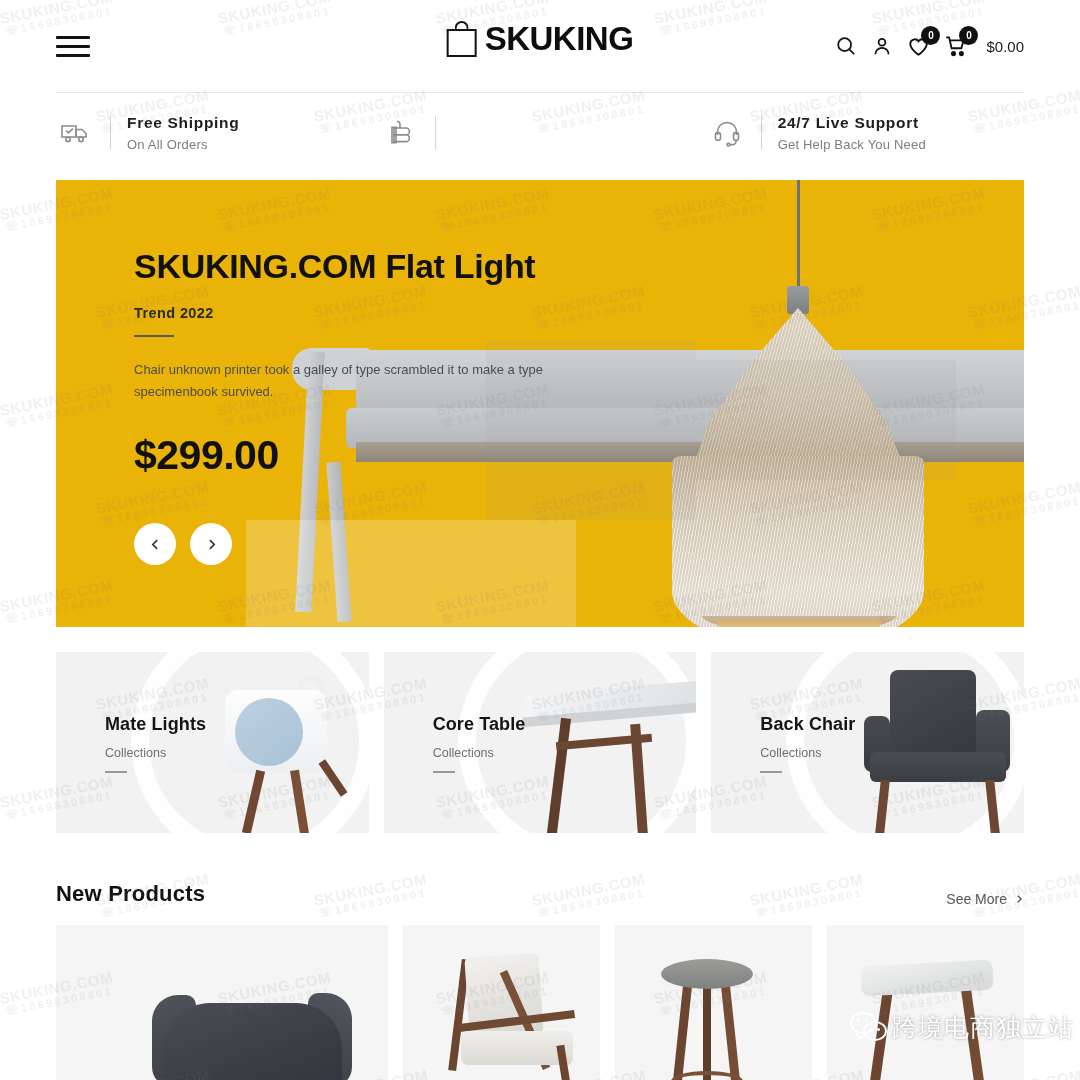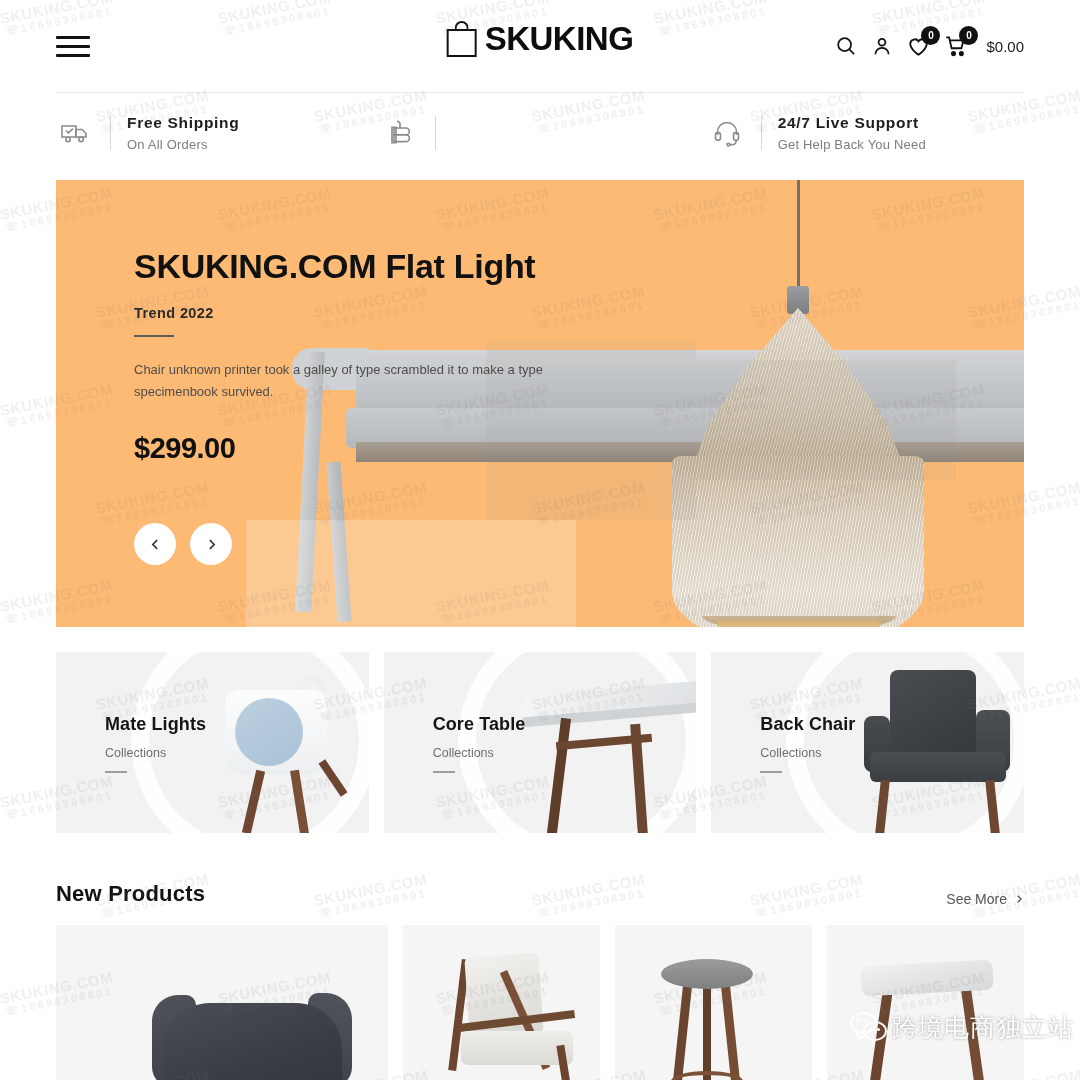--- a/index.html
+++ b/index.html
@@ -84,31 +84,31 @@
   .feat-txt .t1 {
     font-size:15.5px; font-weight:700; color:#1d1d1d; letter-spacing:0.7px;
   }
   .feat-txt .t2 { font-size:13px; color:#7d7d7d; margin-top:5px; letter-spacing:0.2px; }
 
   
   .hero {
     position: relative; z-index: 3;
     margin: 10px 56px 0 56px;
     height: 447px;
-    background: #fdba74;
+    background: #eab308;
     overflow: hidden;
   }
   .hero-copy { position:absolute; left:78px; top:68px; width:430px; }
   .hero-title {
     font-size: 34px; font-weight: 700; color:#111; letter-spacing:-0.3px; line-height:1.1;
   }
   .hero-sub { font-size:14.5px; font-weight:700; color:#2a2a2a; margin-top:20px; letter-spacing:0.4px; }
   .hero-dash { width:40px; height:2px; background:#5b5b5b; margin-top:14px; }
   .hero-desc { font-size:13px; color:#4d4d4d; line-height:1.65; margin-top:22px; }
-  .hero-price { font-size:29px; font-weight:700; color:#111; margin-top:30px; letter-spacing:-0.5px; }
+  .hero-price { font-size:41px; font-weight:700; color:#111; margin-top:30px; letter-spacing:-0.5px; }
 
   .hero-arrows { position:absolute; left:78px; bottom:62px; display:flex; gap:14px; }
   .arrow-btn {
     width:42px; height:42px; border-radius:50%; background:#fff;
     display:flex; align-items:center; justify-content:center; cursor:pointer;
     color:#333;
   }
 
   
   .hero-art { position:absolute; left:0; top:0; right:0; bottom:0; }

